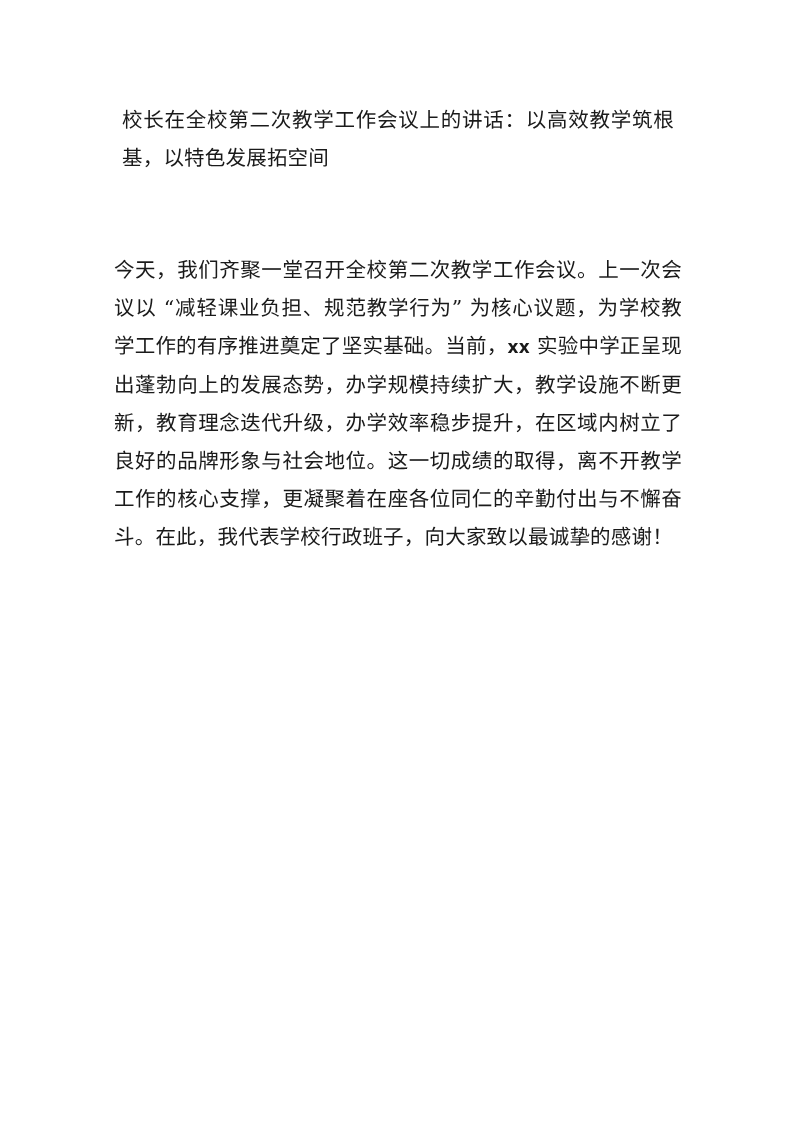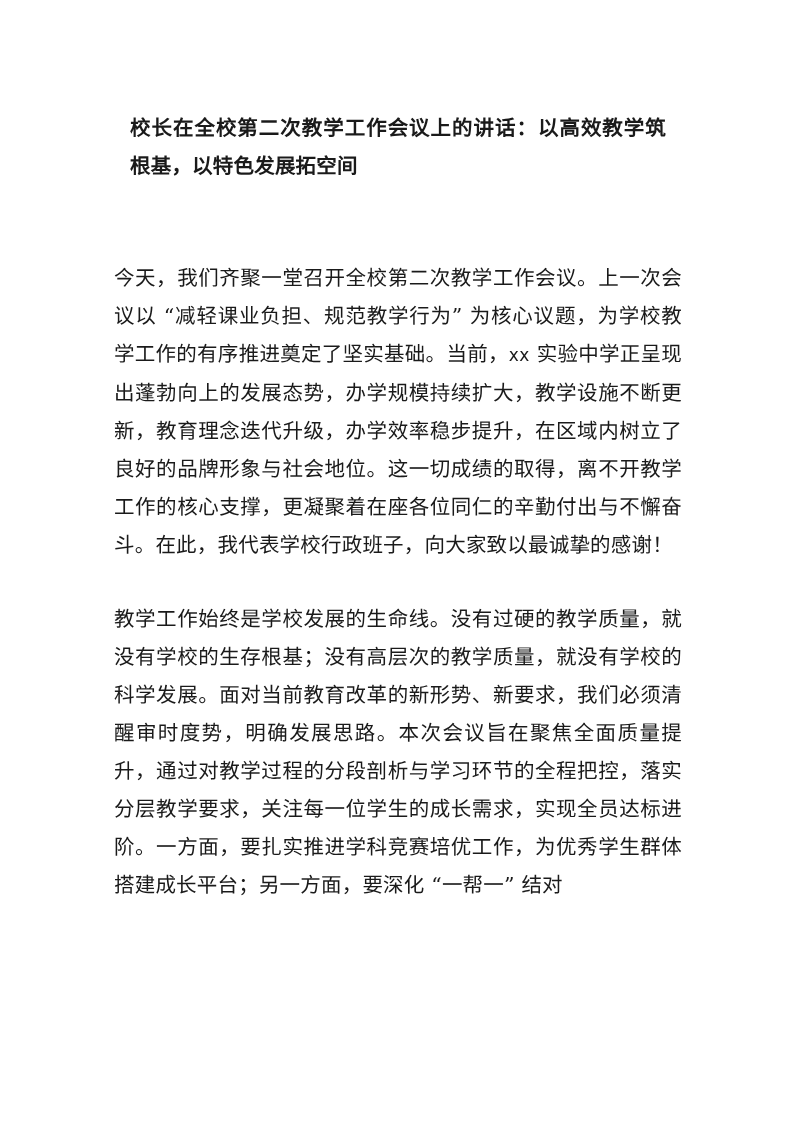--- a/index.html
+++ b/index.html
@@ -32,46 +32,44 @@
   .block {
     font-size: 20.5px;
     line-height: 38px;
     letter-spacing: 0.2px;
     text-align: justify;
     text-justify: inter-ideograph;
     word-break: break-all;
     color: #1a1a1a;
   }
   .title-block {
-    margin: 16px;
-    font-weight: bold;
+    margin: 8px;
   }
   .salutation-block {
     margin: 74px 0 0 0;
   }
   .para-block {
     margin: 74px 0 0 0;
   }
   .para-block + .para-block {
     margin-top: 36px;
   }
   .latin {
     font-family: "DejaVu Sans", "Liberation Sans", sans-serif;
-    font-weight: normal;
+    font-weight: bold;
     font-size: 17px;
     letter-spacing: 0.5px;
   }
 </style>
 </head>
 <body style="background: rgb(255, 255, 255); color: rgb(26, 26, 26);">
 
 <div class="page">
   <div class="doc-body">
 
     <div class="block title-block">校长在全校第二次教学工作会议上的讲话：以高效教学筑根基，以特色发展拓空间</div>
 
 
     <div class="block para-block">今天，我们齐聚一堂召开全校第二次教学工作会议。上一次会议以 “减轻课业负担、规范教学行为” 为核心议题，为学校教学工作的有序推进奠定了坚实基础。当前，<span class="latin">xx</span> 实验中学正呈现出蓬勃向上的发展态势，办学规模持续扩大，教学设施不断更新，教育理念迭代升级，办学效率稳步提升，在区域内树立了良好的品牌形象与社会地位。这一切成绩的取得，离不开教学工作的核心支撑，更凝聚着在座各位同仁的辛勤付出与不懈奋斗。在此，我代表学校行政班子，向大家致以最诚挚的感谢！</div>
 
-    <div class="block para-block">教学工作始终是学校发展的生命线。没有过硬的教学质量，就没有学校的生存根基；没有高层次的教学质量，就没有学校的科学发展。面对当前教育改革的新形势、新要求，我们必须清醒审时度势，明确发展思路。本次会议旨在聚焦全面质量提升，通过对教学过程的分段剖析与学习环节的全程把控，落实分层教学要求，关注每一位学生的成长需求，实现全员达标进阶。一方面，要扎实推进学科竞赛培优工作，为优秀学生群体搭建成长平台；另一方面，要深化 “一帮一” 结对</div>
 
   </div>
 </div>
 
 </body></html>

